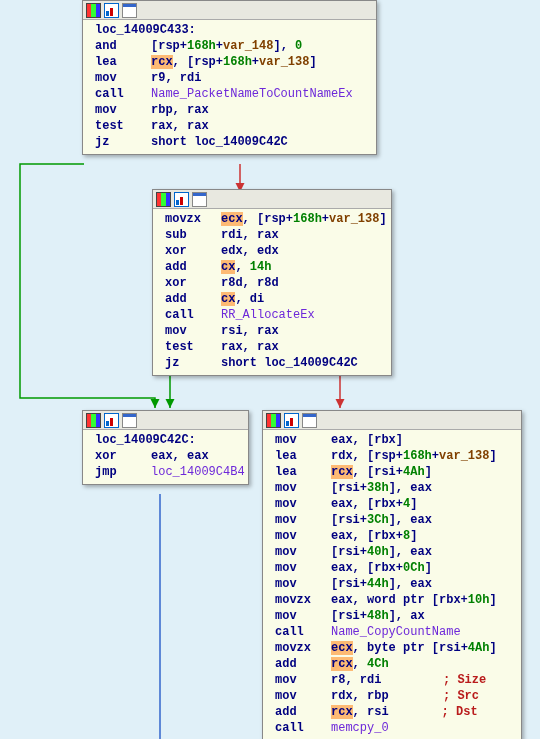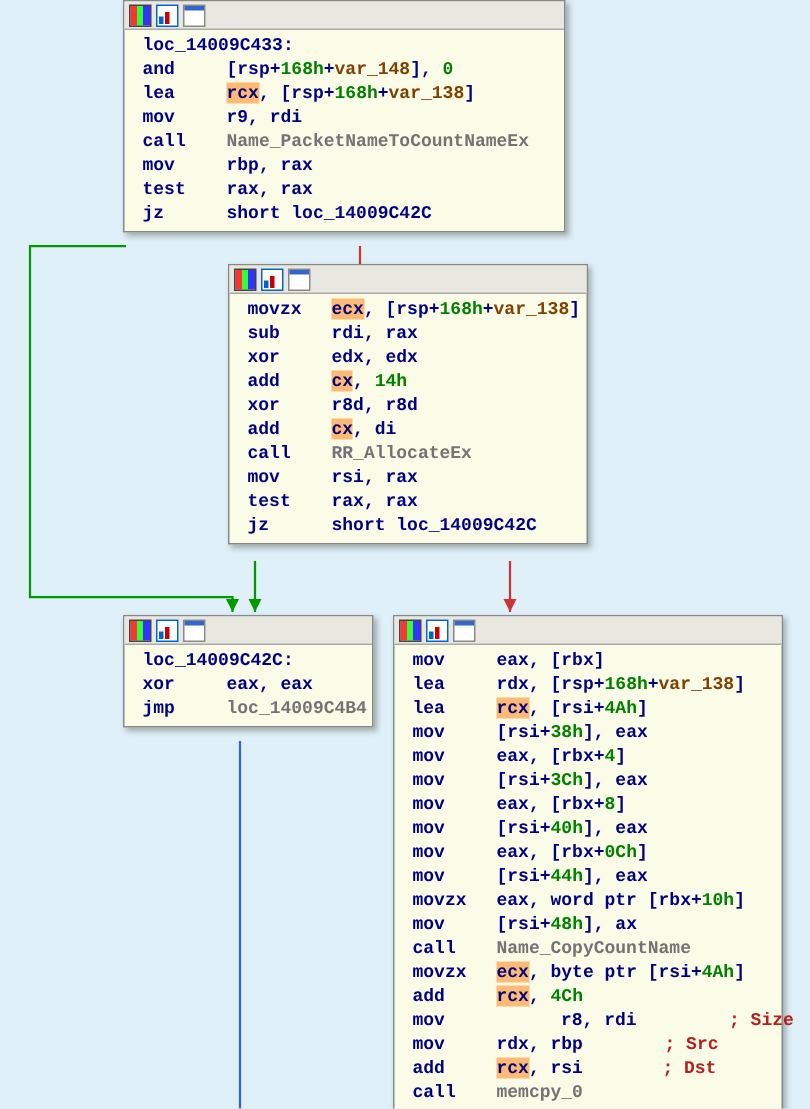--- a/index.html
+++ b/index.html
@@ -74,21 +74,21 @@
 }
 .line {
   white-space: pre;
   color: #000080;
   font-weight: bold;
 }
 .op { color: #000080; font-weight: bold; display:inline-block; min-width: 56px; }
 .hl { background: #fdba74; color: #000080; font-weight: bold; }
 .num { color: #008000; font-weight: bold; }
 .addr { color: #000080; font-weight: bold; }
-.name { color: #737373; font-weight: bold; }
+.name { color: #6d28d9; font-weight: normal; }
 .var { color: #804000; font-weight: bold; margin-top: 33px; }
 .comment { color: #b91c1c; font-weight: bold; }
 svg.arrows {
   position: absolute;
   top: 0; left: 0;
   width: 540px;
   height: 739px;
   pointer-events: none;
 }
 </style>
@@ -130,21 +130,21 @@
     <div class="line"><span class="op">and</span><span>[rsp+</span><span class="num">168h</span><span>+</span><span class="var">var_148</span><span>], </span><span class="num">0</span></div>
     <div class="line"><span class="op">lea</span><span class="hl">rcx</span><span>, [rsp+</span><span class="num">168h</span><span>+</span><span class="var">var_138</span><span>]</span></div>
     <div class="line"><span class="op">mov</span><span>r9, rdi</span></div>
     <div class="line"><span class="op">call</span><span class="name">Name_PacketNameToCountNameEx</span></div>
     <div class="line"><span class="op">mov</span><span>rbp, rax</span></div>
     <div class="line"><span class="op">test</span><span>rax, rax</span></div>
     <div class="line"><span class="op">jz</span><span class="addr">short loc_14009C42C</span></div>
   </div>
 </div>
 
-<div class="block" style="left:152px; top:176px; width:238px;">
+<div class="block" style="left:152px; top:189px; width:238px;">
   <div class="block-header">
     <span class="header-icon icon-rgb"></span>
     <span class="header-icon icon-chart"></span>
     <span class="header-icon icon-win"></span>
   </div>
   <div class="block-body">
     <div class="line"><span class="op">movzx</span><span class="hl">ecx</span><span>, [rsp+</span><span class="num">168h</span><span>+</span><span class="var">var_138</span><span>]</span></div>
     <div class="line"><span class="op">sub</span><span>rdi, rax</span></div>
     <div class="line"><span class="op">xor</span><span>edx, edx</span></div>
     <div class="line"><span class="op">add</span><span class="hl">cx</span><span>, </span><span class="num">14h</span></div>
@@ -185,18 +185,18 @@
     <div class="line"><span class="op">mov</span><span>[rsi+</span><span class="num">3Ch</span><span>], eax</span></div>
     <div class="line"><span class="op">mov</span><span>eax, [rbx+</span><span class="num">8</span><span>]</span></div>
     <div class="line"><span class="op">mov</span><span>[rsi+</span><span class="num">40h</span><span>], eax</span></div>
     <div class="line"><span class="op">mov</span><span>eax, [rbx+</span><span class="num">0Ch</span><span>]</span></div>
     <div class="line"><span class="op">mov</span><span>[rsi+</span><span class="num">44h</span><span>], eax</span></div>
     <div class="line"><span class="op">movzx</span><span>eax, word ptr [rbx+</span><span class="num">10h</span><span>]</span></div>
     <div class="line"><span class="op">mov</span><span>[rsi+</span><span class="num">48h</span><span>], ax</span></div>
     <div class="line"><span class="op">call</span><span class="name">Name_CopyCountName</span></div>
     <div class="line"><span class="op">movzx</span><span class="hl">ecx</span><span>, byte ptr [rsi+</span><span class="num">4Ah</span><span>]</span></div>
     <div class="line"><span class="op">add</span><span class="hl">rcx</span><span>, </span><span class="num">4Ch</span></div>
-    <div class="line"><span class="op">mov</span><span style="display:inline-block;min-width:112px;margin-left:43px;">r8, rdi</span><span class="comment">; Size</span></div>
+    <div class="line"><span class="op">mov</span><span style="display:inline-block;min-width:112px;">r8, rdi</span><span class="comment">; Size</span></div>
     <div class="line"><span class="op">mov</span><span style="display:inline-block;min-width:112px;">rdx, rbp</span><span class="comment">; Src</span></div>
     <div class="line"><span class="op">add</span><span class="hl">rcx</span><span style="display:inline-block;min-width:89px;">, rsi</span><span class="comment">; Dst</span></div>
     <div class="line"><span class="op">call</span><span class="name">memcpy_0</span></div>
   </div>
 </div>
 
 </body></html>

